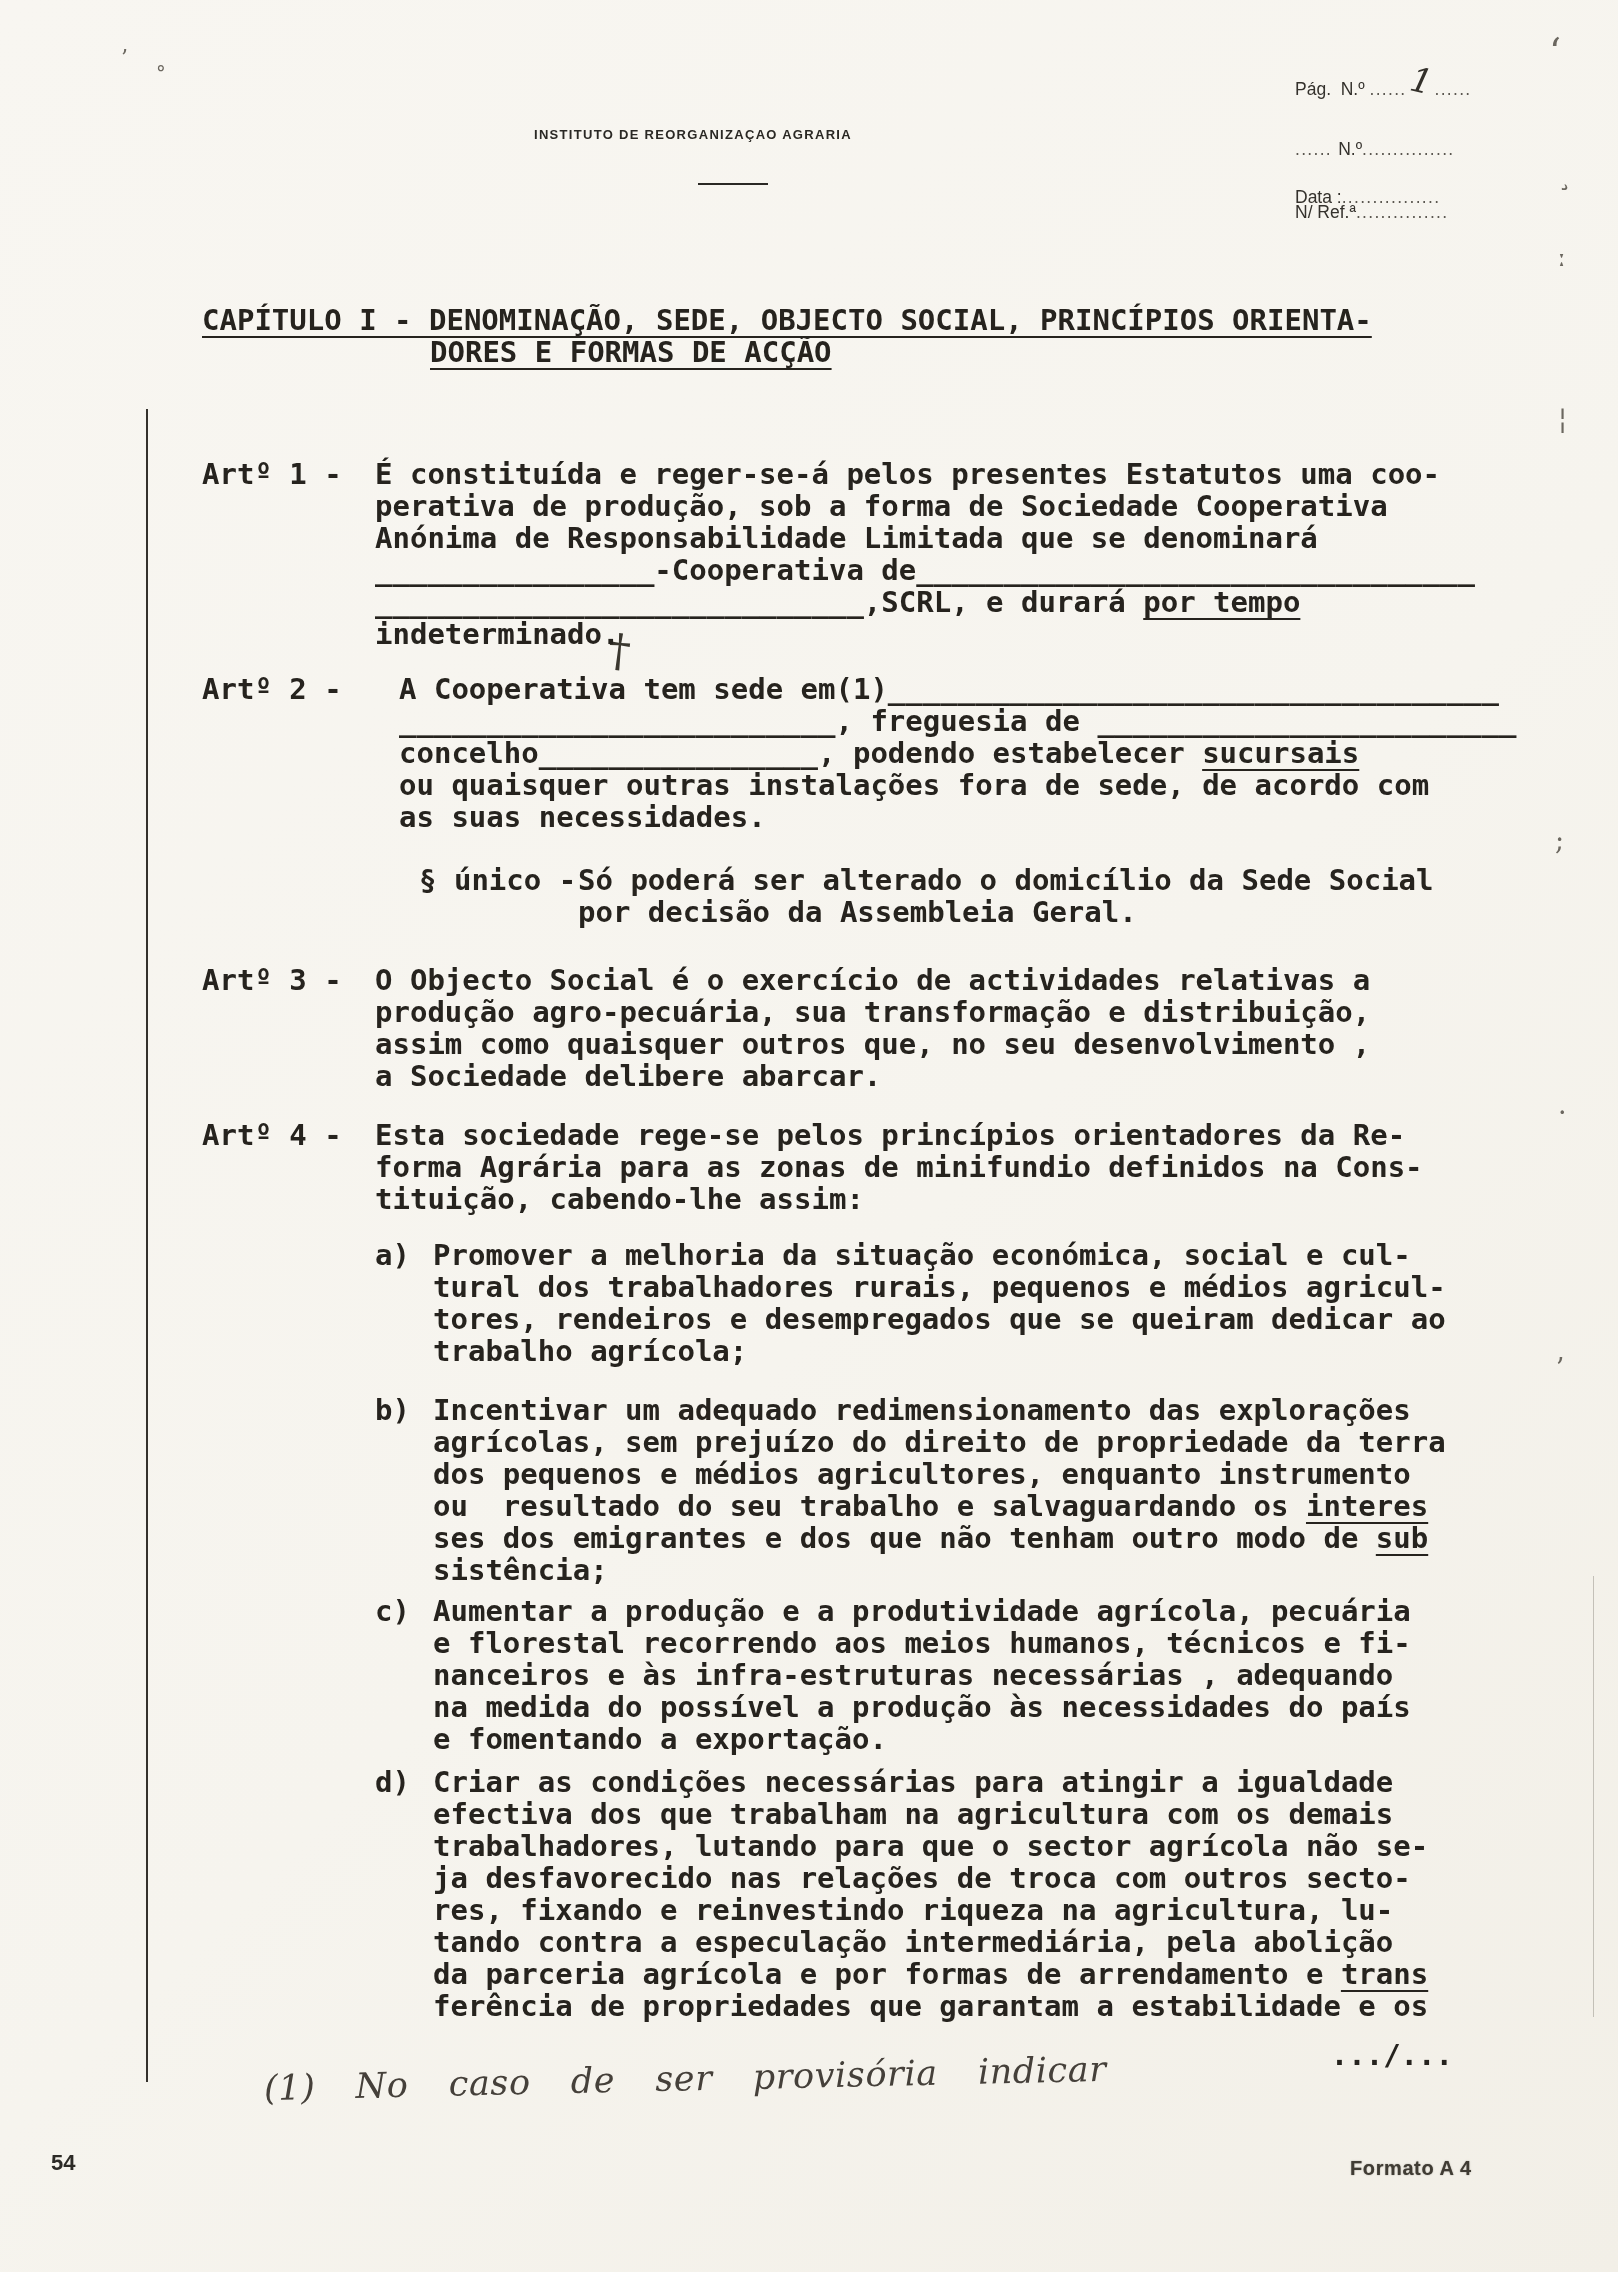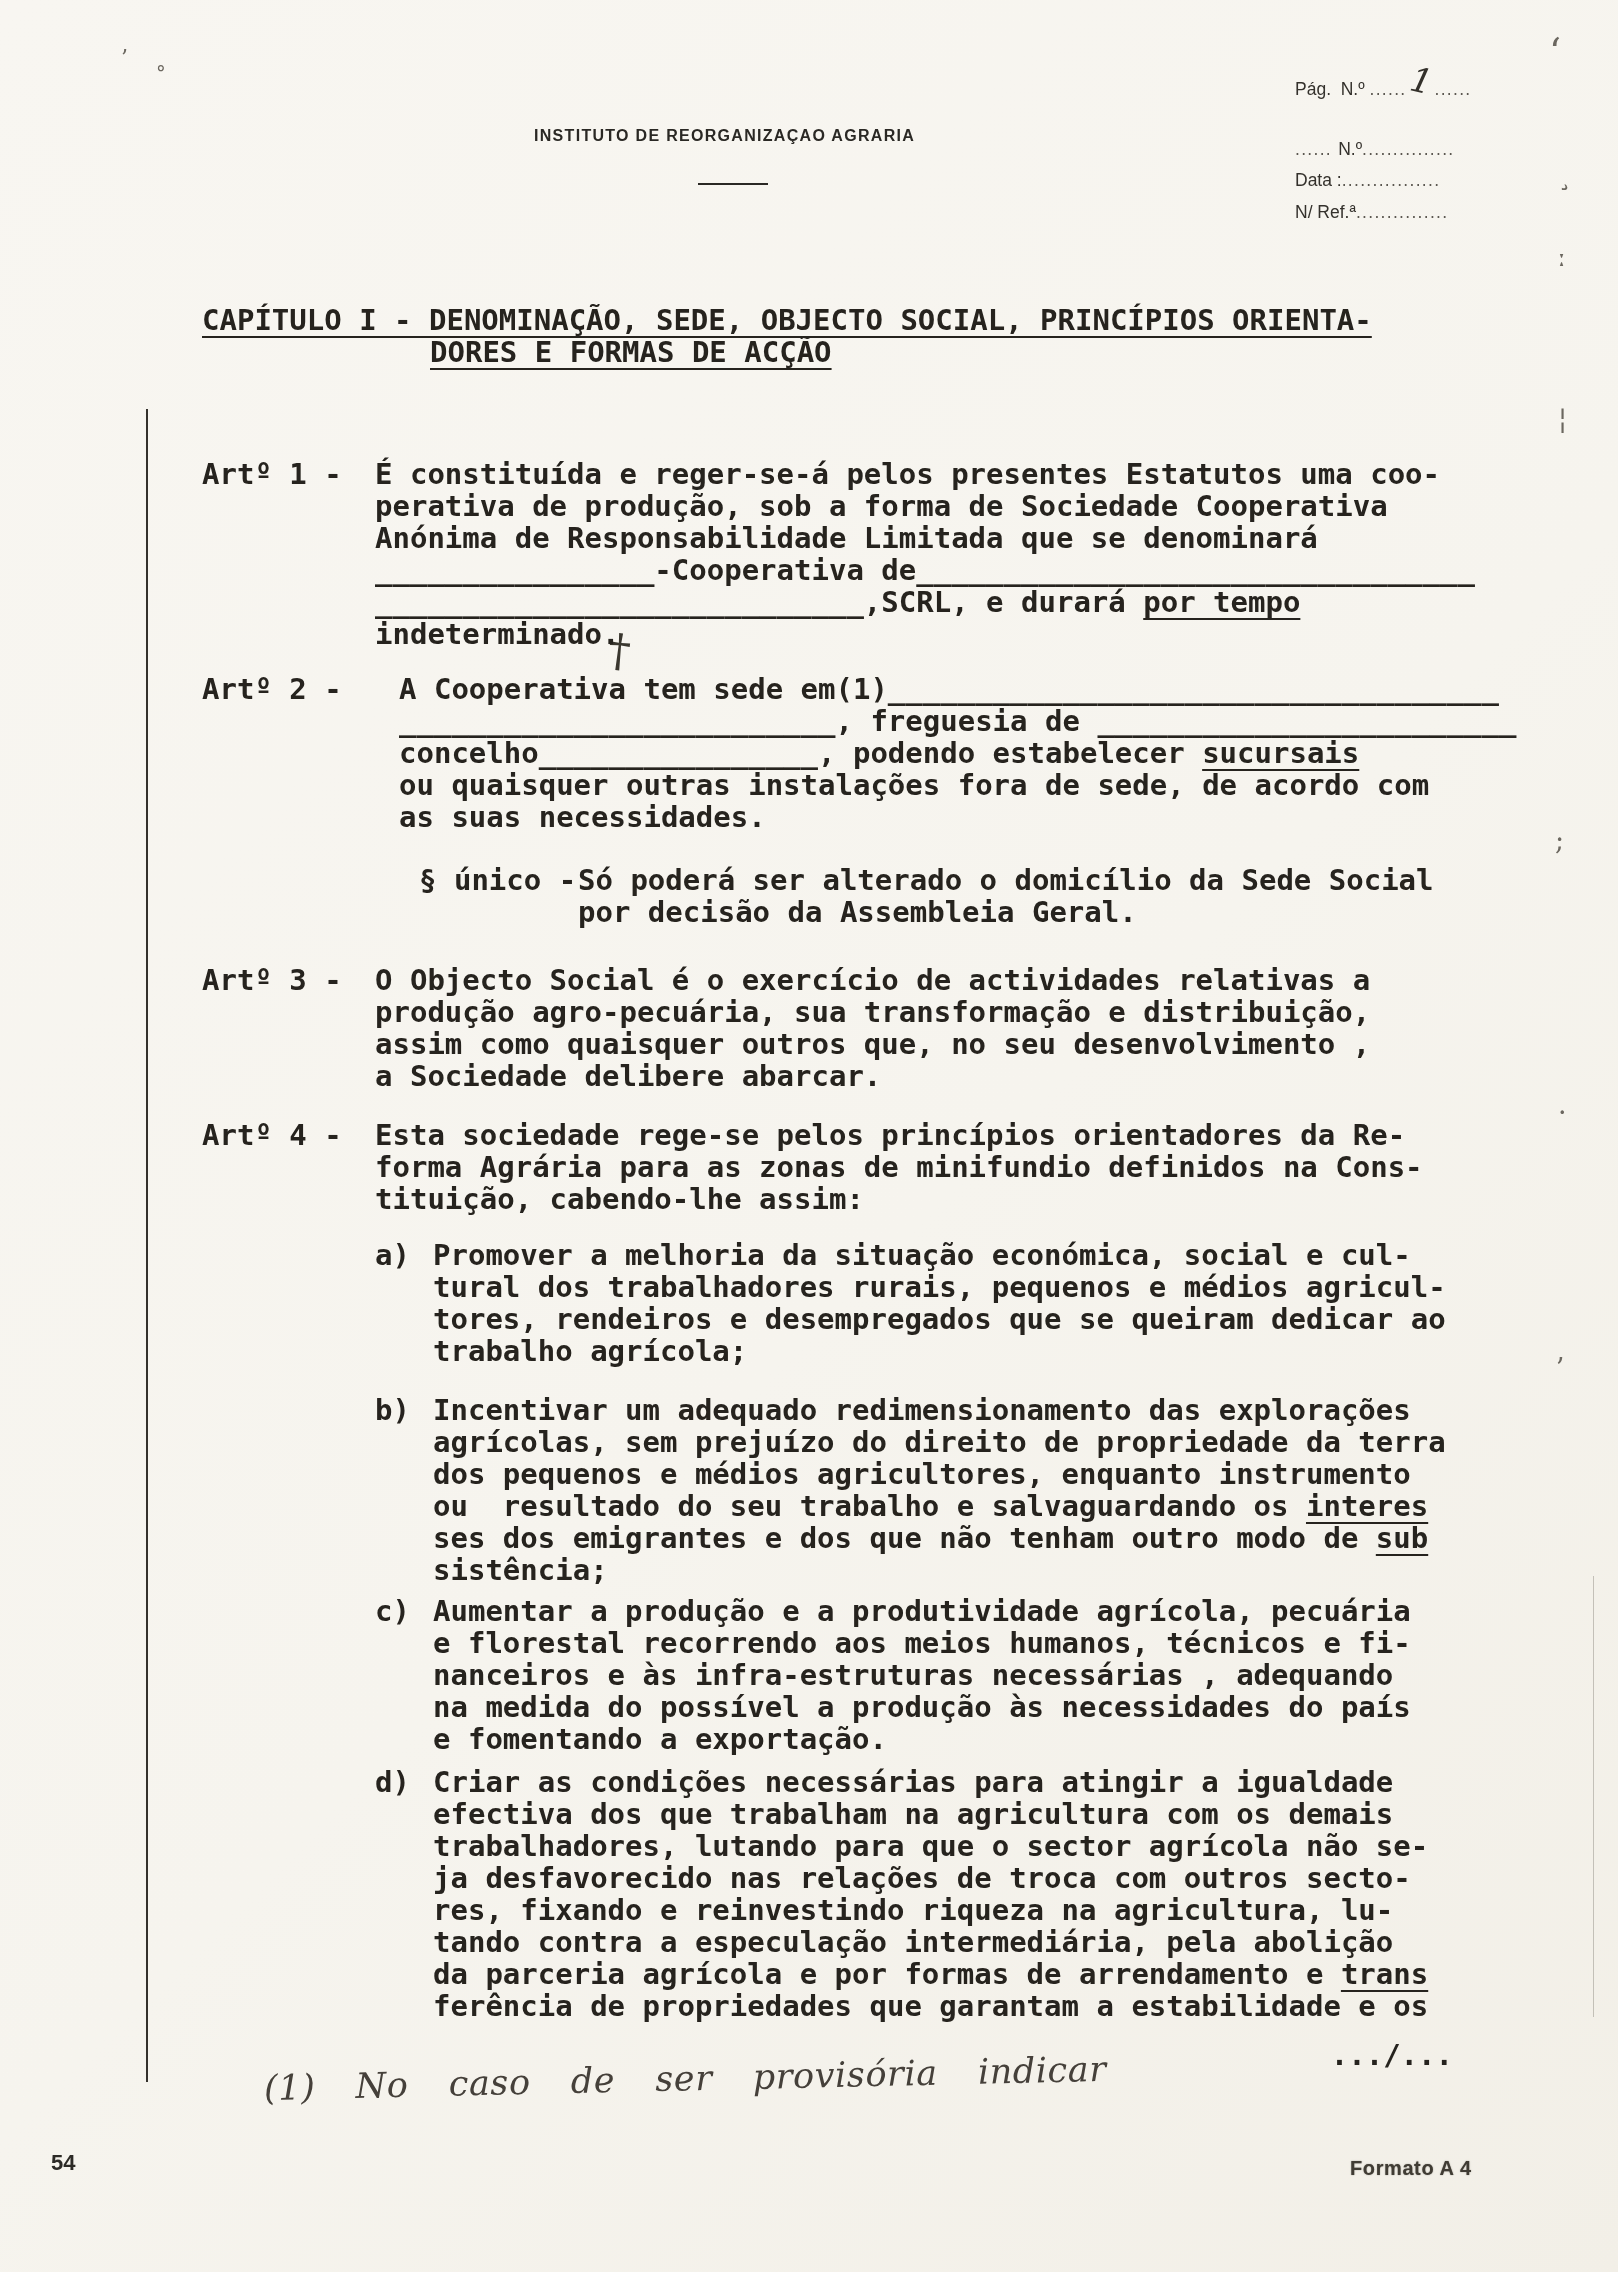--- a/index.html
+++ b/index.html
@@ -2,26 +2,26 @@
 <html style="font-size:10.4px"><head>
 <meta charset="utf-8">
 <style>
   html,body{margin:0;padding:0;background:#e8e6e0;}
   .page{position:relative;width:1619px;height:2273px;overflow:hidden;
         background:linear-gradient(135deg,#f8f6f1 0%,#f6f4ee 55%,#f2efe7 100%);
         font-family:"DejaVu Sans Mono",monospace;color:#26231e;}
 
   
   .institute{position:absolute;left:534px;top:127px;font-family:"Liberation Sans",sans-serif;
-             font-weight:700;font-size:16px;letter-spacing:1.3px;color:#2a2824;white-space:pre;}
+             font-weight:700;font-size:13px;letter-spacing:1.3px;color:#2a2824;white-space:pre;}
   .institute-rule{position:absolute;left:698px;top:183px;width:70px;height:1.9px;background:#2a2824;}
   .hfields{position:absolute;left:1295px;top:77px;width:311px;font-family:"Liberation Sans",sans-serif;
            font-size:17.5px;font-weight:400;color:#34312c;}
   .hf{position:absolute;left:0;white-space:pre;}
-  .hf1{top:0;}.hf2{top:62px;}.hf3{top:93px;}.hf4{top:125px;}
+  .hf1{top:0;}.hf2{top:62px;}.hf3{top:110px;}.hf4{top:125px;}
   .dots{color:#5b5750;letter-spacing:1.3px;}
   .hw-one{display:inline-block;font-family:"DejaVu Serif",serif;font-style:italic;font-size:34px;
           color:#33302a;transform:rotate(13deg) translateY(-2.6px);margin:0 3.2px;line-height:13px;}
 
   
   .margin-line{position:absolute;left:146px;top:409px;width:1.9px;height:1673px;background:#34312c;}
   .right-streak{position:absolute;left:1593px;top:1576px;width:1.3px;height:441px;background:#8a867c;opacity:.45;}
   .af{position:absolute;font-family:"DejaVu Serif",serif;color:#6b675f;font-size:27px;}
   .af-tl1{left:121px;top:45px;font-size:22px;}
   .af-tl2{left:156px;top:62px;font-size:19.5px;}

